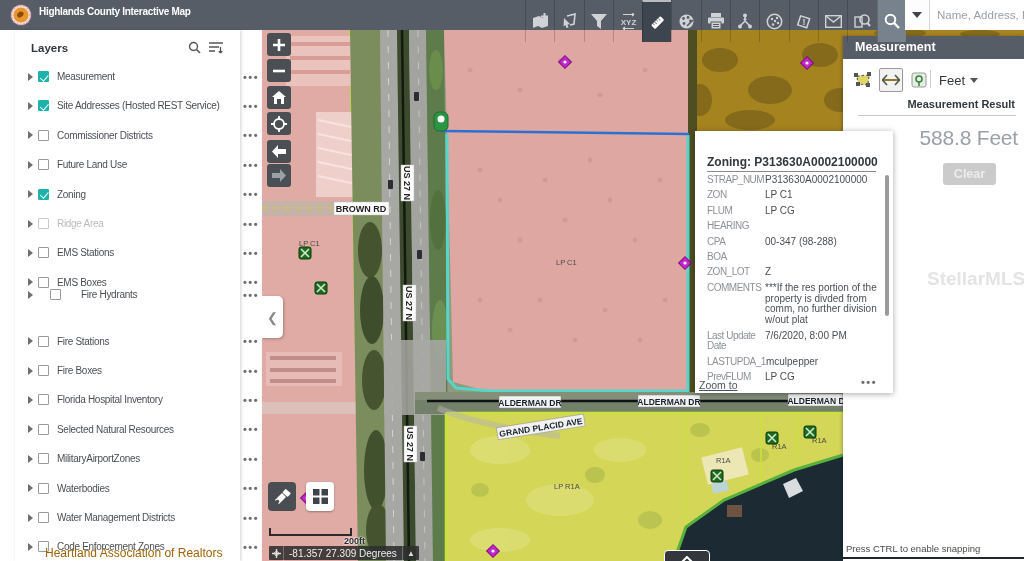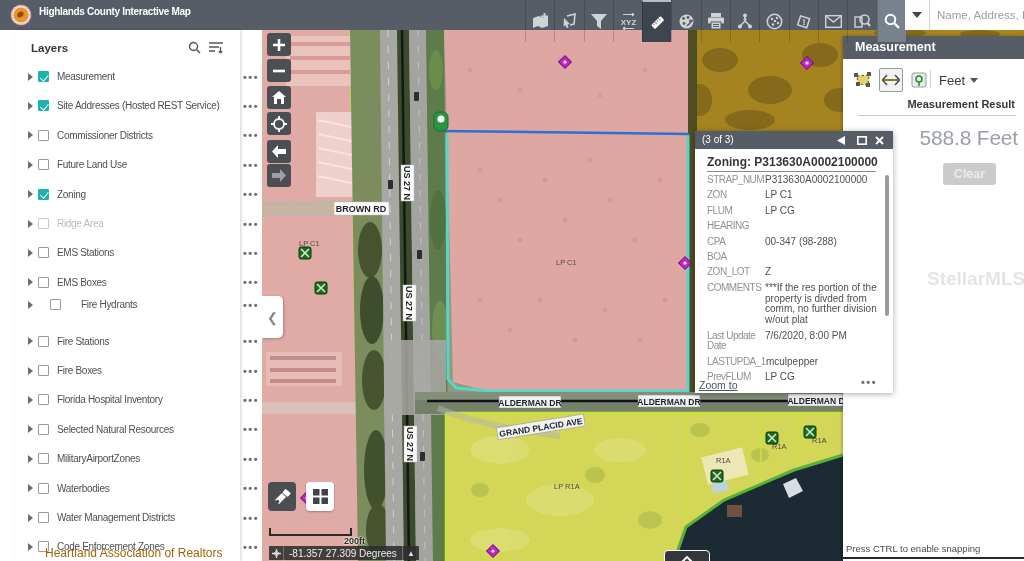--- a/index.html
+++ b/index.html
@@ -430,32 +430,20 @@
   <div id="feetarrow"></div>
   <div id="mres">Measurement Result</div>
   <div id="rhr"></div>
   <div id="bigres">588.8 Feet</div>
   <div id="clearbtn">Clear</div>
   <div id="snap">Press CTRL to enable snapping</div>
   <div id="rbot"></div>
 </div>
 
 <div id="popup">
-  <div class="phd">
-    <div class="pt">(3 of 3)</div>
-    <svg width="8" height="9" viewBox="0 0 8 9" style="position:absolute;right:48px;top:5px;">
-        <path d="M8 0 L0 4.5 L8 9 Z" fill="#fff"></path>
-      </svg>
-    <svg width="10" height="9" viewBox="0 0 10 9" style="position:absolute;right:26px;top:5px;">
-        <rect x="0.8" y="0.8" width="8.4" height="7.4" fill="none" stroke="#fff" stroke-width="1.6"></rect>
-      </svg>
-    <svg width="9" height="9" viewBox="0 0 9 9" style="position:absolute;right:9px;top:5px;">
-        <path d="M1 1 L8 8 M8 1 L1 8" stroke="#fff" stroke-width="1.8"></path>
-      </svg>
-  </div>
   <div class="ptitle">Zoning: P313630A0002100000</div>
   <div class="phr"></div>
   <div id="ptable">
     <div class="prow">
         <div class="k">STRAP_NUM</div>
         <div class="v">P313630A0002100000</div>
       </div>
     <div class="prow">
         <div class="k">ZON</div>
         <div class="v">LP C1</div>
@@ -676,21 +664,21 @@
         <div class="cb"></div>
         <div class="ltxt">EMS Stations</div>
         <div class="ldots">•••</div>
       </div>
       <div class="lrow" style="top:237.79999999999998px;">
         <div class="caret"></div>
         <div class="cb"></div>
         <div class="ltxt">EMS Boxes</div>
         <div class="ldots">•••</div>
       </div>
-      <div class="lrow" style="top:260px;gap:12px;">
+      <div class="lrow" style="top:250px;gap:12px;">
         <div class="caret"></div>
         <div class="cb"></div>
         <div class="ltxt">Fire Hydrants</div>
         <div class="ldots">•••</div>
       </div>
       <div class="lrow" style="top:296.59999999999997px;">
         <div class="caret"></div>
         <div class="cb"></div>
         <div class="ltxt">Fire Stations</div>
         <div class="ldots">•••</div>

